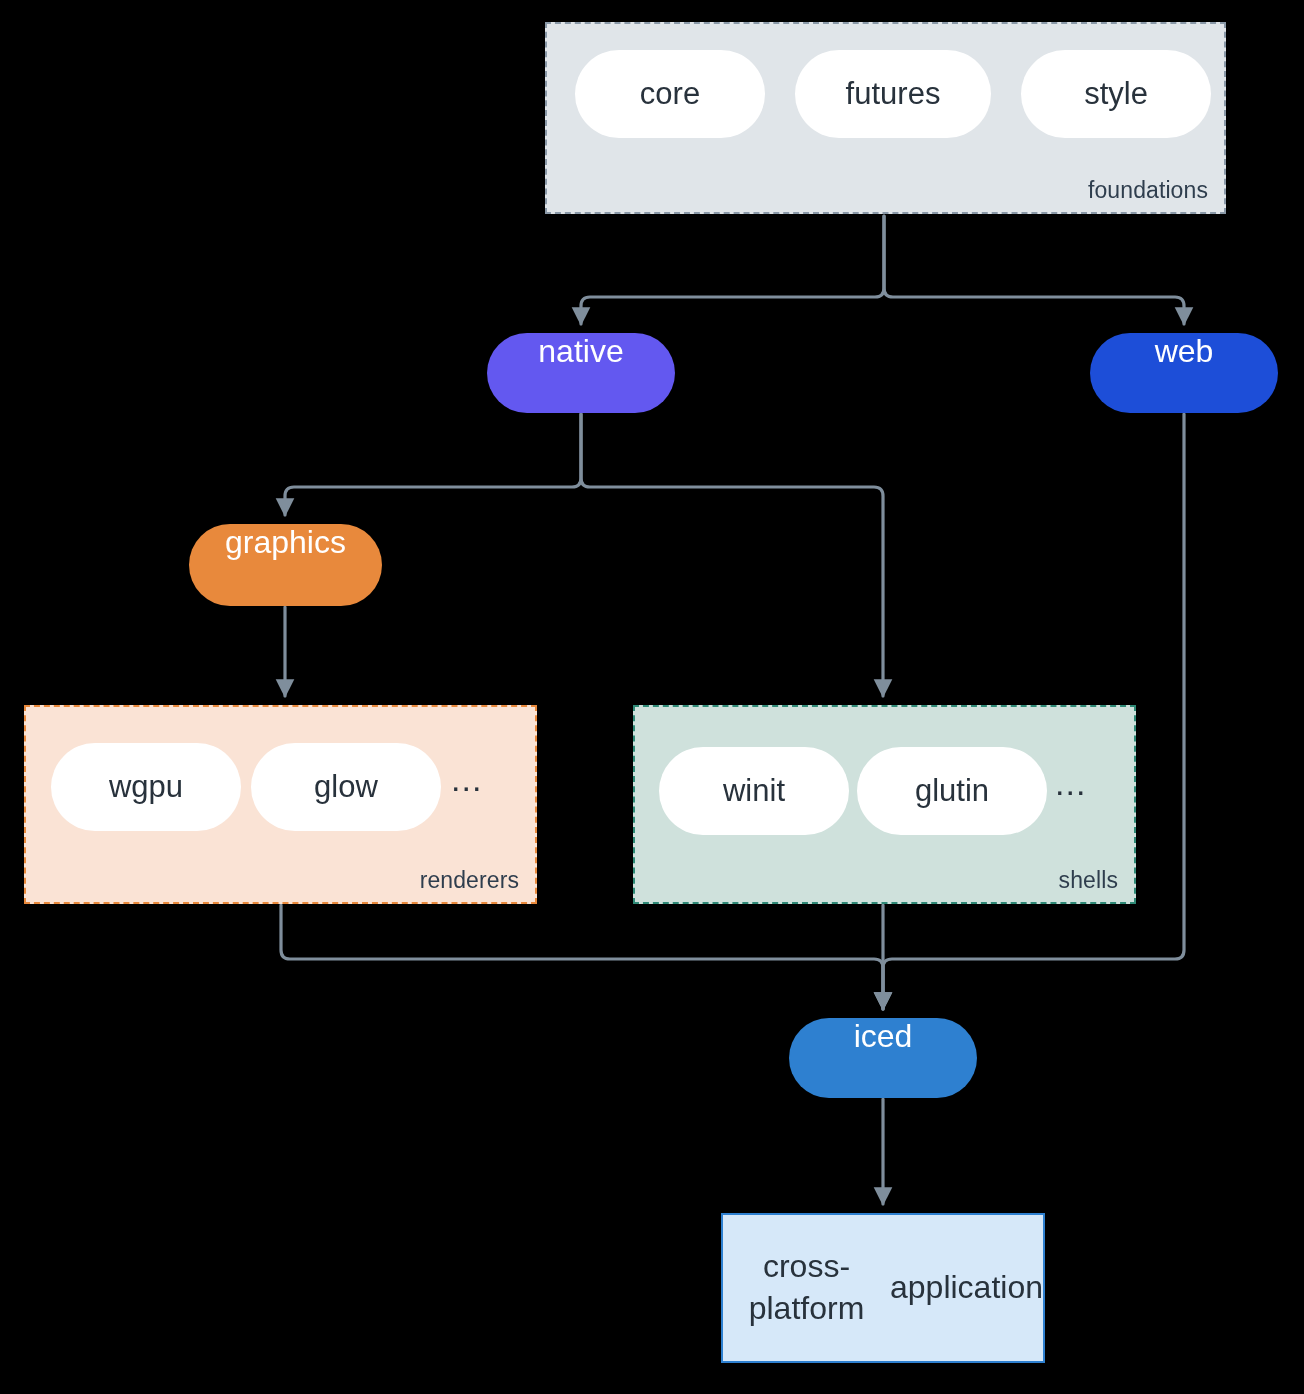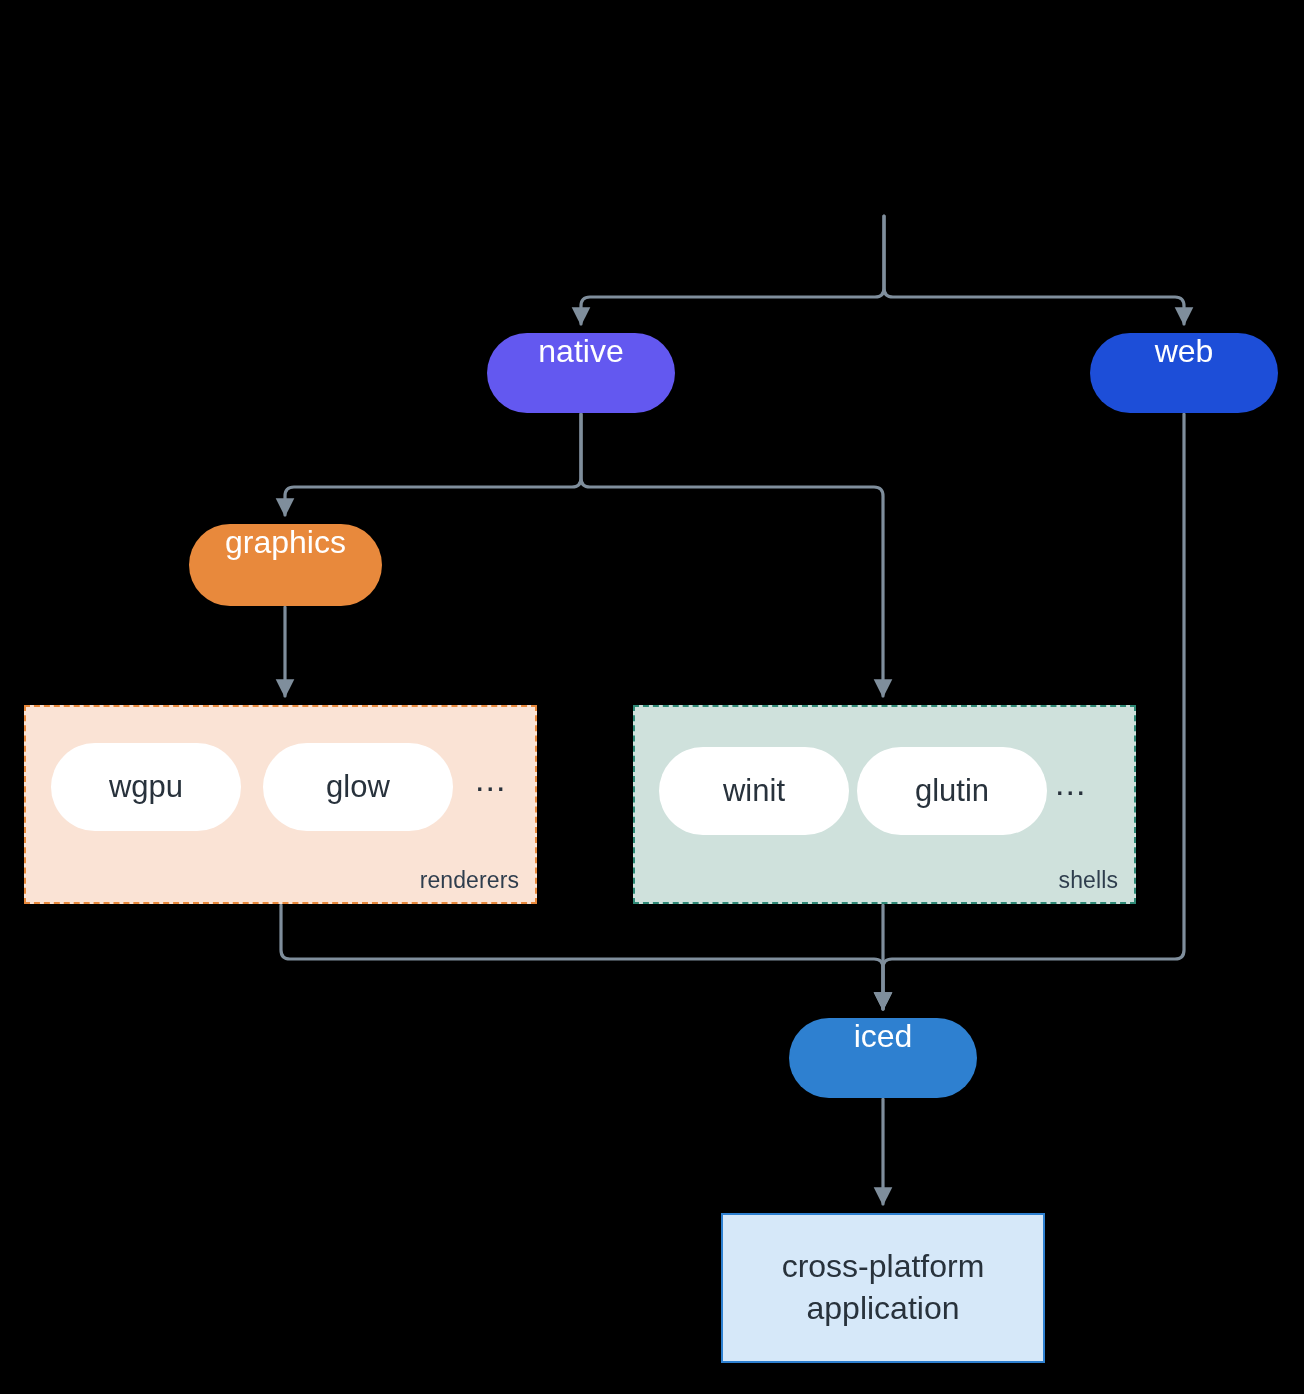--- a/index.html
+++ b/index.html
@@ -139,21 +139,21 @@
   #node-application {
     position: absolute;
     left: 721px;
     top: 1213px;
     width: 324px;
     height: 150px;
     background: #d6e8f9;
     border: 2px solid #2e80d0;
     box-sizing: border-box;
     display: flex;
-    flex-direction: column;
+    flex-direction: row;
     align-items: center;
     justify-content: center;
     color: #28323c;
     font-size: 32px;
     line-height: 1.30;
     text-align: center;
   }
 </style>
 </head>
 <body>
@@ -177,23 +177,37 @@
       <path d="M 285 607 L 285 696" marker-end="url(#arrow)"></path>
 
       <path d="M 281 905 L 281 950 Q 281 959 290 959 L 874 959 Q 883 959 883 968 L 883 1009" marker-end="url(#arrow)"></path>
       <path d="M 883 905 L 883 1009" marker-end="url(#arrow)"></path>
       <path d="M 1184 414 L 1184 950 Q 1184 959 1175 959 L 892 959 Q 883 959 883 968 L 883 1009" marker-end="url(#arrow)"></path>
 
       <path d="M 883 1099 L 883 1204" marker-end="url(#arrow)"></path>
     </g>
   </svg>
 
+  <div class="group" id="group-foundations">
+    <div class="group-row" style="left:28px; top:26px; width:100%; gap:30px;">
+      <div class="pill-white" style="width:190px;">
+        <span>core</span>
+      </div>
+      <div class="pill-white" style="width:196px;">
+        <span>futures</span>
+      </div>
+      <div class="pill-white" style="width:190px;">
+        <span>style</span>
+      </div>
+    </div>
+    <div class="group-label">foundations</div>
+  </div>
 
   <div class="group" id="group-renderers">
-    <div class="group-row" style="left:25px; top:28px; width:100%; gap:22px;">
+    <div class="group-row" style="left:25px; top:28px; width:100%; gap:10px;">
       <div class="pill-white" style="width:190px;">
         <span>wgpu</span>
       </div>
       <div class="pill-white" style="width:190px;">
         <span>glow</span>
       </div>
       <div class="ellipsis">...</div>
     </div>
     <div class="group-label">renderers</div>
   </div>

